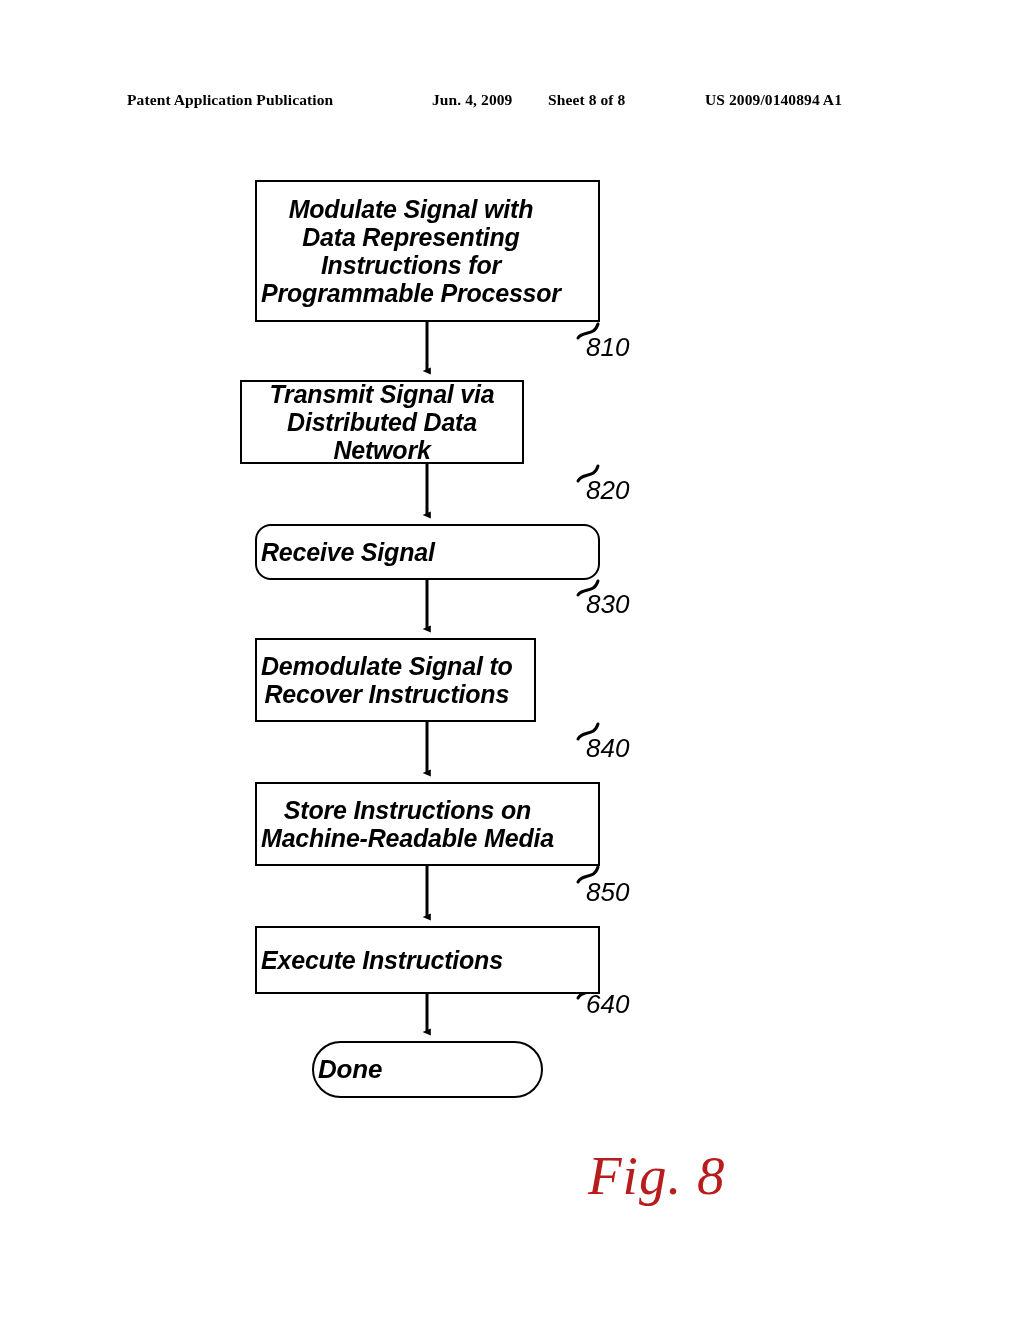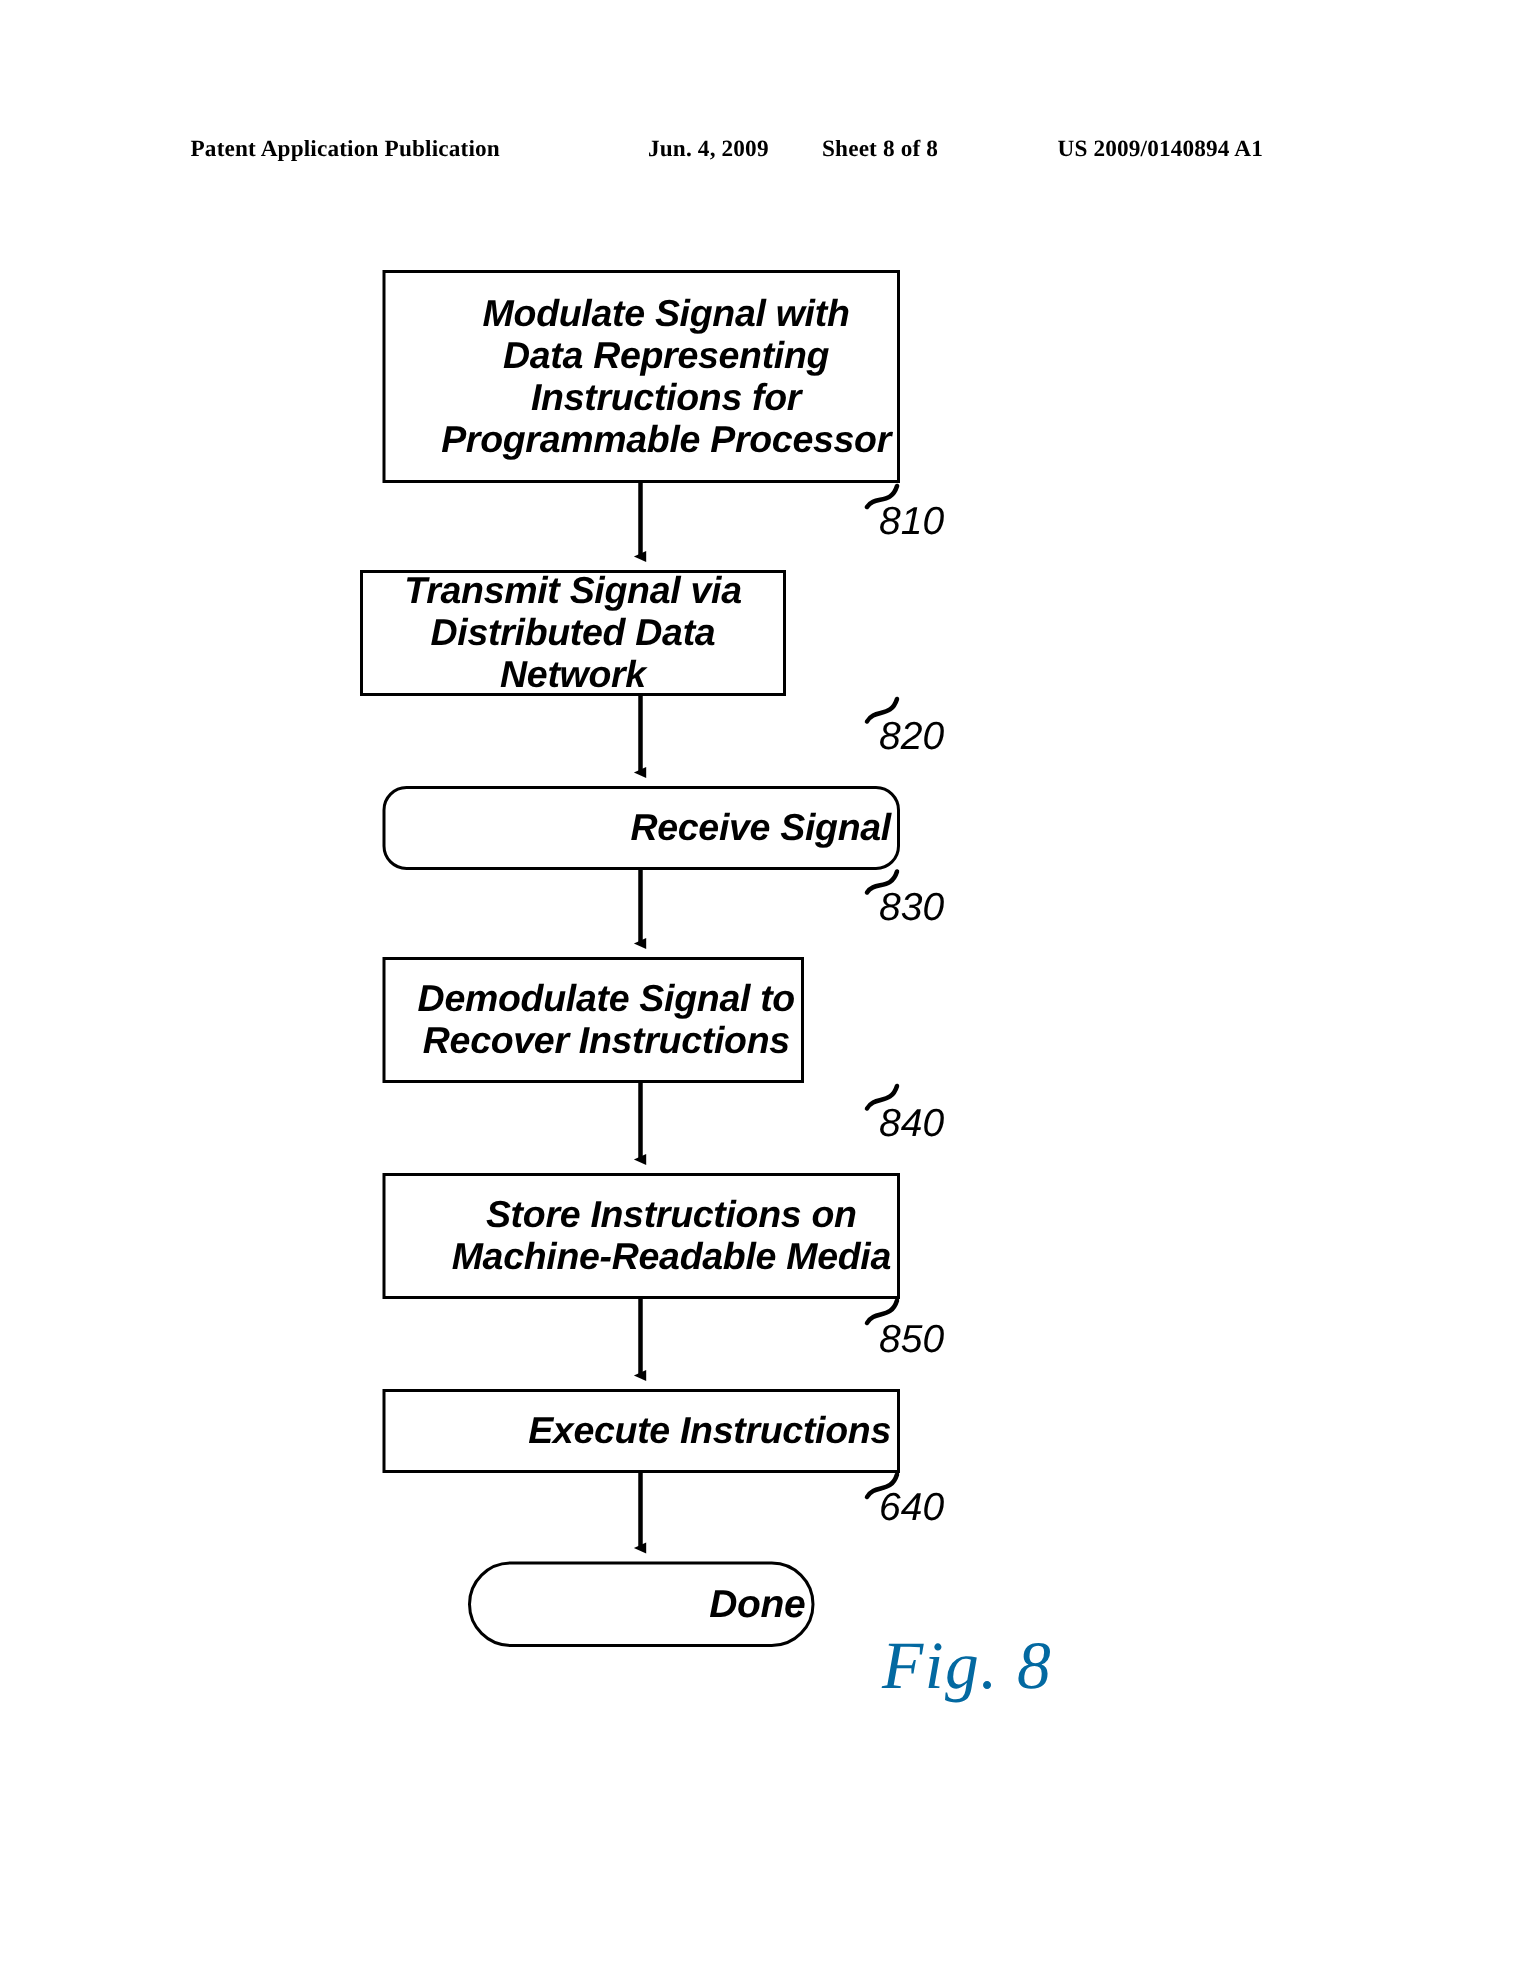--- a/index.html
+++ b/index.html
@@ -45,21 +45,21 @@
     height: 1320px;
   }
 
   .node {
     position: absolute;
     box-sizing: border-box;
     border: 2.5px solid #000000;
     background: #ffffff;
     display: flex;
     align-items: center;
-    justify-content: flex-end;
+    justify-content: flex-start;
     text-align: center;
   }
   .node .txt {
     font-family: "Liberation Sans", sans-serif;
     font-style: italic;
     font-weight: bold;
     font-size: 25px;
     line-height: 1.12;
     letter-spacing: -0.2px;
     color: #000000;
@@ -70,21 +70,21 @@
     border-radius: 500px;
     border-width: 2.5px;
   }
 
   
   #node-810 { left: 255px; top: 180px;  width: 345px; height: 142px; }
   #node-820 { left: 240px; top: 380px;  width: 284px; height:  84px; }
   #node-830 { left: 255px; top: 524px;  width: 345px; height:  56px; border-radius: 16px; }
   #node-840 { left: 255px; top: 638px;  width: 281px; height:  84px; }
   #node-850 { left: 255px; top: 782px;  width: 345px; height:  84px; }
-  #node-860 { left: 255px; top: 926px;  width: 345px; height:  56px; }
+  #node-860 { left: 255px; top: 926px;  width: 345px; height:  68px; }
   #node-done{ left: 312px; top: 1041px; width: 231px; height:  57px; }
   #node-done .txt { font-size: 26px; }
 
   
   .refnum {
     position: absolute;
     font-family: "Liberation Sans", sans-serif;
     font-style: italic;
     font-size: 26px;
     line-height: 1;
@@ -96,27 +96,27 @@
   #ref-820 { left: 586px; top: 477px; text-align: center; }
   #ref-830 { left: 586px; top: 591px; }
   #ref-840 { left: 586px; top: 735px; }
   #ref-850 { left: 586px; top: 879px; }
   #ref-860 { left: 586px; top: 991px; }
 
   
   #figcap {
     position: absolute;
     left: 588px;
-    top: 1088px;
+    top: 1148px;
     font-family: "Liberation Serif", serif;
     font-style: italic;
-    font-size: 45px;
+    font-size: 55px;
     line-height: 1;
     letter-spacing: 1px;
-    color: #0369a1;
+    color: #b91c1c;
     white-space: nowrap;
   }
 </style>
 </head>
 <body>
 
 <div id="page">
 
   <div>
     <div class="hdr" id="hdr-pub">Patent Application Publication</div>

